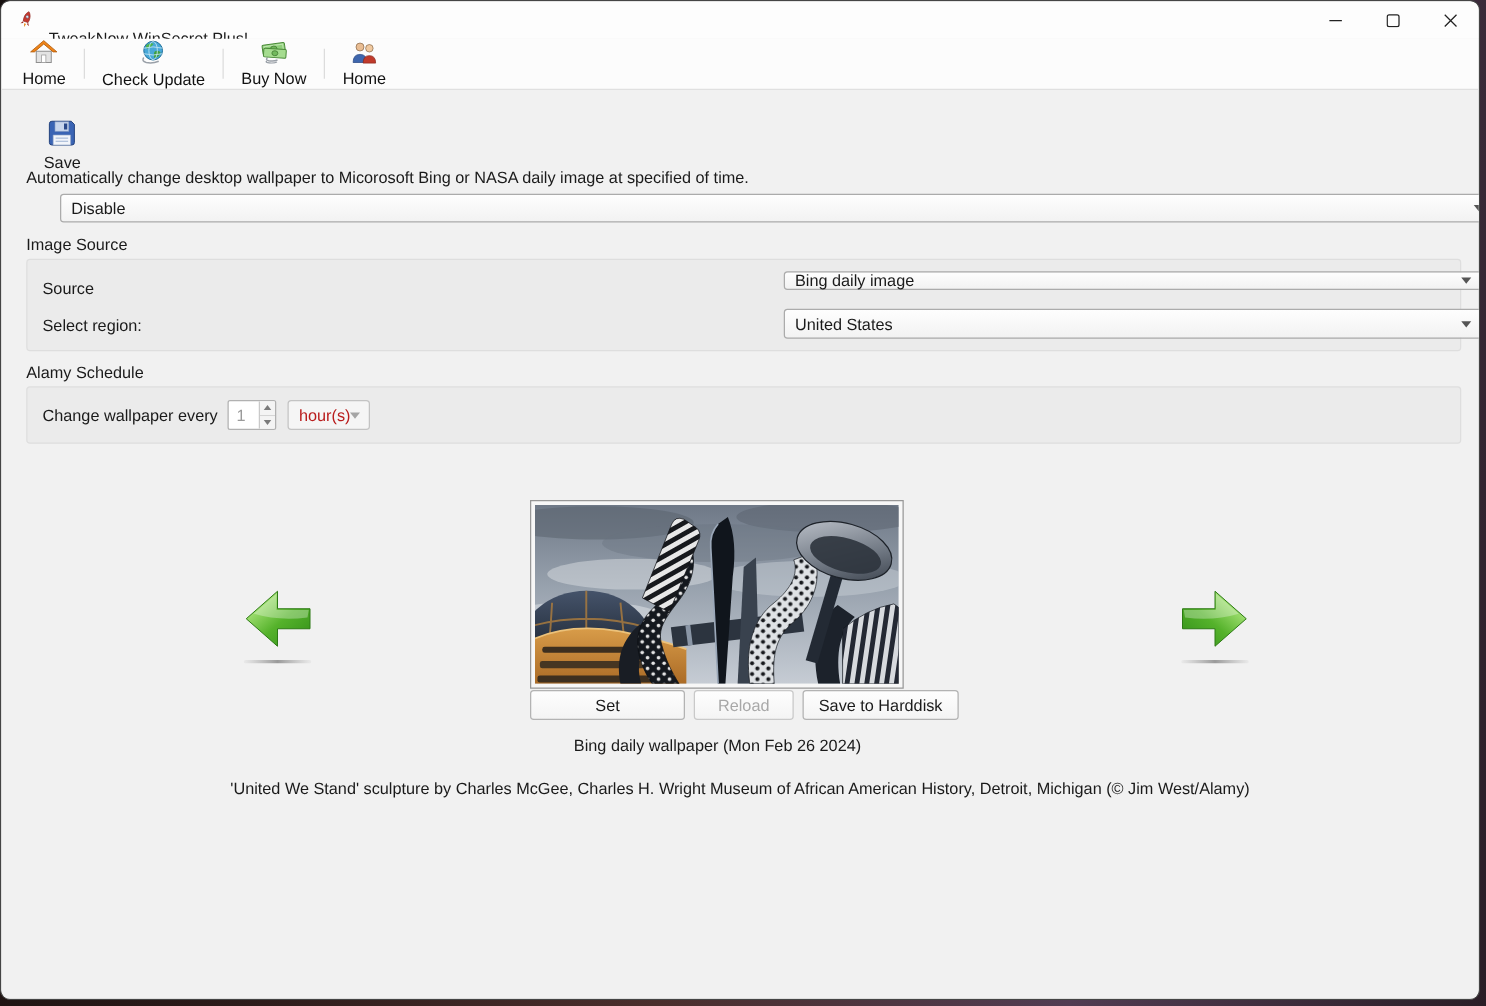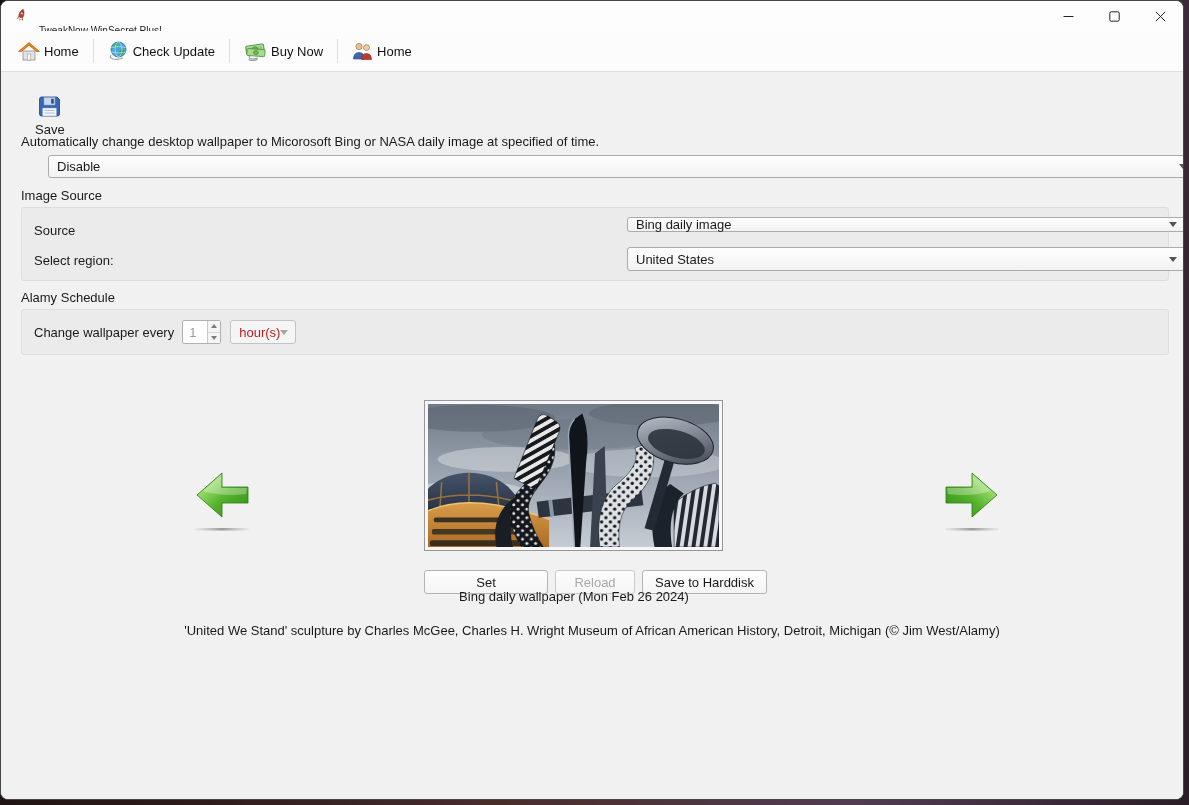--- a/index.html
+++ b/index.html
@@ -12,31 +12,31 @@
     position:absolute; left:0; top:0; width:1184px; height:800px;
     background:#f1f1f1; border:1px solid #454545; border-radius:8px;
     overflow:hidden; display:flex; flex-direction:column;
   }
   
   .titlebar {
     height:30px; background:#fdfdfd; display:flex; align-items:center;
     padding-left:12px; flex:0 0 auto;
   }
   .titlebar .app-icon { width:16px; height:16px; margin-right:10px; }
-  .titlebar .title { font-size:10px; color:#1b1b1b;margin-top:28px; }
+  .titlebar .title { font-size:13px; color:#1b1b1b;margin-top:28px; }
   .win-controls { margin-left:auto; display:flex; height:100%; }
   .win-btn { width:46px; height:100%; display:flex; align-items:center; justify-content:center; cursor:default; }
   
   .toolbar {
     height:41px; background:#fcfcfc; border-bottom:1px solid #e0e0e0;
     display:flex; align-items:center; padding:0 10px; flex:0 0 auto;
   }
   .tb-item {
     display:flex; align-items:center; gap:4px; padding:4px 7px;
-    font-size:13px; color:#111; border-radius:3px; cursor:default;
+    font-size:13px; color:#111; border-radius:3px; cursor:default;flex-direction:column;
   }
   .tb-sep { width:1px; height:24px; background:#dcdcdc; margin:0 7px; }
   
   .content { position:relative; flex:1; background:#f1f1f1; font-size:13px; color:#1a1a1a; }
   .abs { position:absolute; }
   .save-btn {
     left:28px; top:21px; display:flex; align-items:center; gap:5px;
     padding:3px 6px; border-radius:3px; font-size:13px;flex-direction:column;
   }
   .intro { left:20px; top:62px; }
@@ -76,21 +76,21 @@
   .unit-combo { margin-left:9px; width:66px; height:24px; }
   
   .nav-arrow { top:392px; width:62px; height:74px; cursor:pointer; }
   .nav-left { left:190px; }
   .nav-right { left:940px; }
   .preview-frame {
     left:423px; top:328px; width:299px; height:151px;
     border:1px solid #979797; background:#f7f7f7; padding:3px;
   }
   .preview-frame svg { display:block; width:100%; height:100%; }
-  .btn-row { left:423px; top:498px; display:flex; gap:7px; }
+  .btn-row { left:423px; top:480px; display:flex; gap:7px; }
   .pv-btn {
     height:24px; border:1px solid #b3b3b3; border-radius:3px;
     background:linear-gradient(#fefefe,#f4f4f4); font-size:13px; color:#1a1a1a;
     display:flex; align-items:center; justify-content:center; cursor:default;
     font-family:"Liberation Sans", sans-serif;
   }
   .pv-btn.disabled { color:#a8a8a8; border-color:#c9c9c9; }
   .btn-set { width:124px; }
   .btn-reload { width:80px; }
   .btn-savehd { width:125px; }

